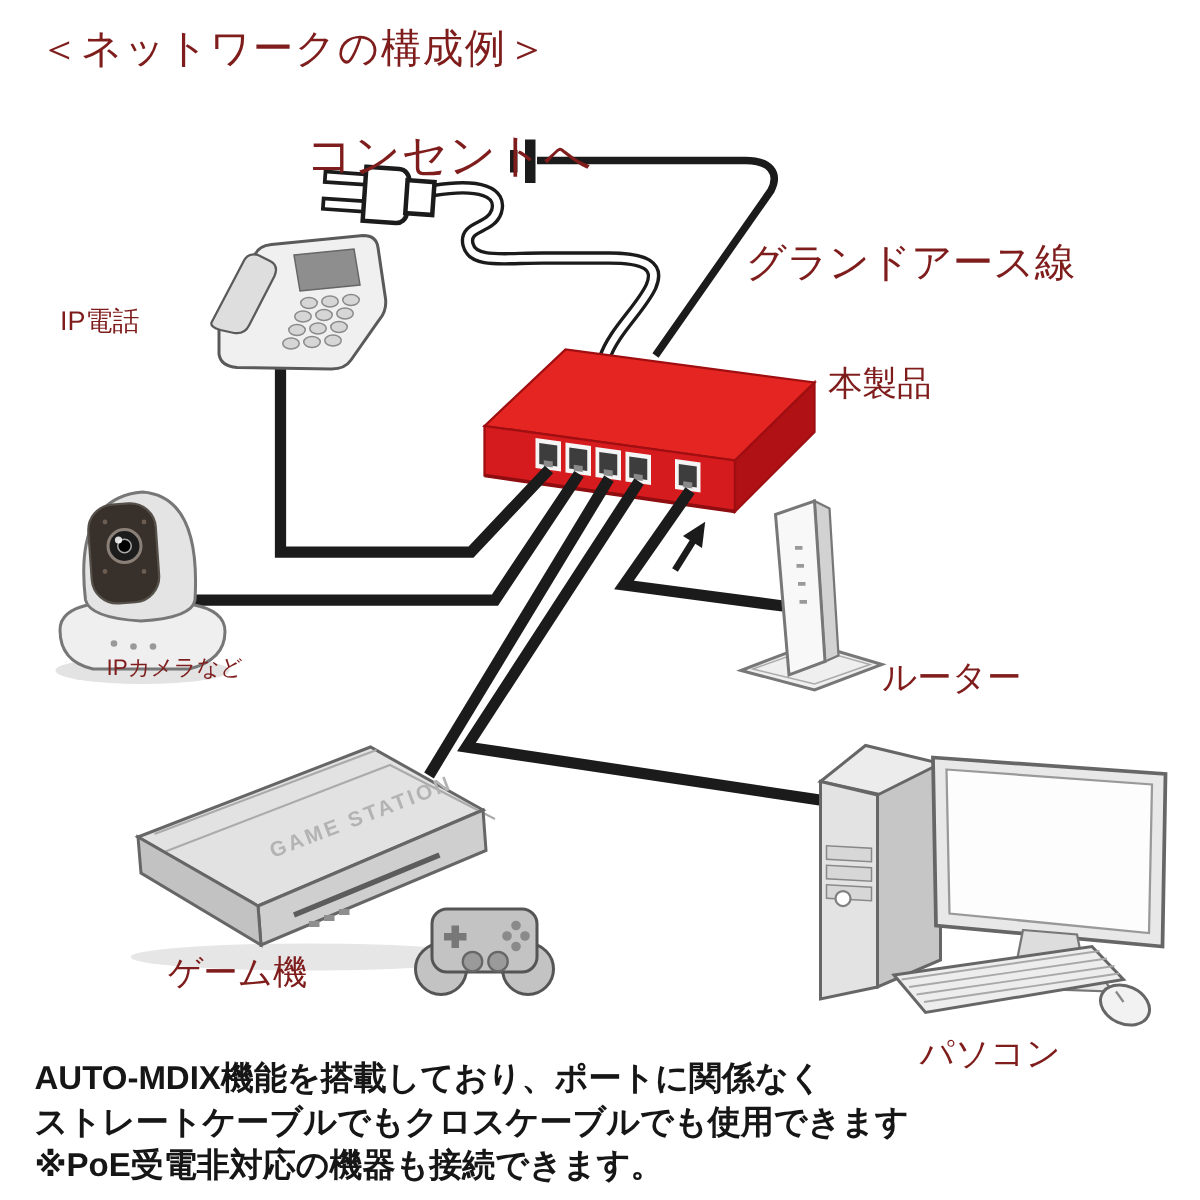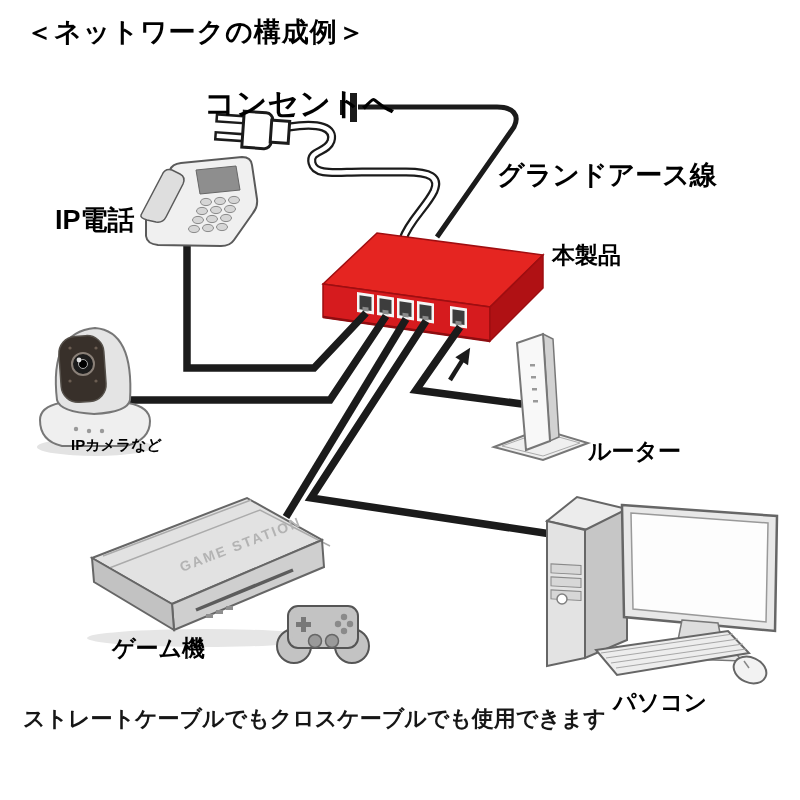--- a/index.html
+++ b/index.html
@@ -1,27 +1,27 @@
 <!DOCTYPE html>
 <html><head>
 <meta charset="utf-8">
 <style>
   html,body{margin:0;padding:0;background:#ffffff;}
   .stage{
     position:relative;width:800px;height:800px;background:#ffffff;overflow:hidden;
     font-family:"Liberation Sans","DejaVu Sans",sans-serif;color:#1a1a1a;
   }
   .stage svg{position:absolute;left:0;top:0;}
-  .lbl{position:absolute;font-weight:bold;white-space:nowrap;color:#000000;}
+  .lbl{position:absolute;font-weight:normal;white-space:nowrap;color:#7f1d1d;}
   .lbl-title{left:26px;top:14px;font-size:27px;letter-spacing:1px;}
   .lbl-outlet{left:204px;top:83px;font-size:31px;}
   .lbl-ac{left:261px;top:177px;font-size:23px;line-height:28px;}
   .lbl-ground{left:497px;top:157px;font-size:27px;}
   .lbl-product{left:552px;top:240px;font-size:23px;}
-  .lbl-phone{left:55px;top:202px;font-size:27px;}
+  .lbl-phone{left:40px;top:202px;font-size:18px;}
   .lbl-camera{left:31px;top:436px;font-size:15px;margin-left:40px;}
   .lbl-router{left:588px;top:436px;font-size:23px;}
   .lbl-game{left:112px;top:633px;font-size:23px;text-align:right;}
   .lbl-pc{left:613px;top:687px;font-size:23px;}
   .footer{position:absolute;left:23px;top:704px;font-size:22px;font-weight:bold;line-height:29px;color:#161616;}
 </style>
 </head>
 <body>
 
 <div class="stage">
@@ -203,15 +203,17 @@
   <div class="lbl lbl-outlet">コンセントへ</div>
   <div class="lbl lbl-ground">グランドアース線</div>
   <div class="lbl lbl-product">本製品</div>
   <div class="lbl lbl-phone">IP電話</div>
   <div class="lbl lbl-camera">IPカメラなど</div>
   <div class="lbl lbl-router">ルーター</div>
   <div class="lbl lbl-game">ゲーム機</div>
   <div class="lbl lbl-pc">パソコン</div>
 
   <div class="footer">
+    <div>AUTO-MDIX機能を搭載しており、ポートに関係なく</div>
     <div>ストレートケーブルでもクロスケーブルでも使用できます</div>
+    <div>※PoE受電非対応の機器も接続できます。</div>
   </div>
 </div>
 
 </body></html>

